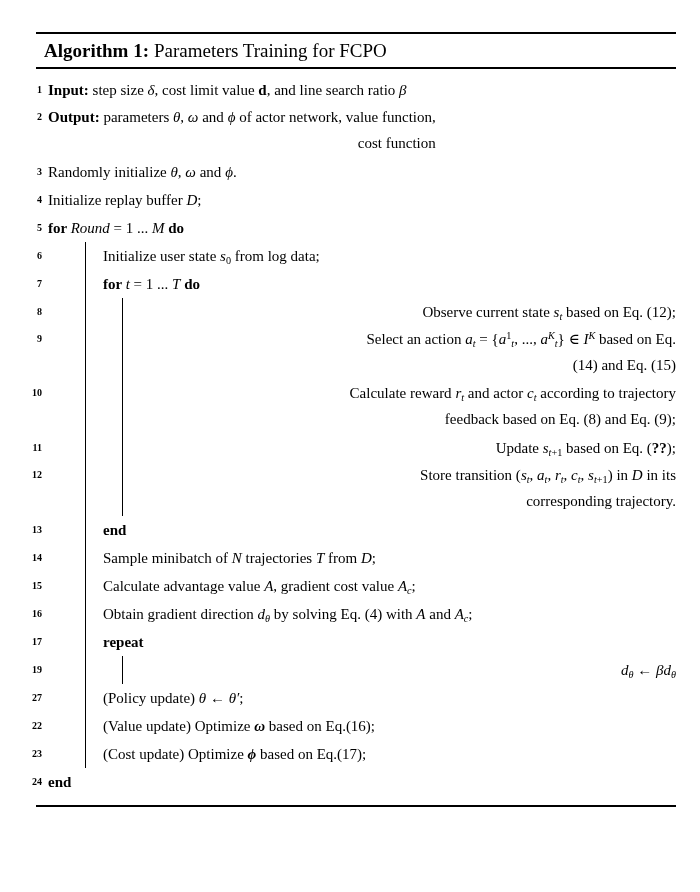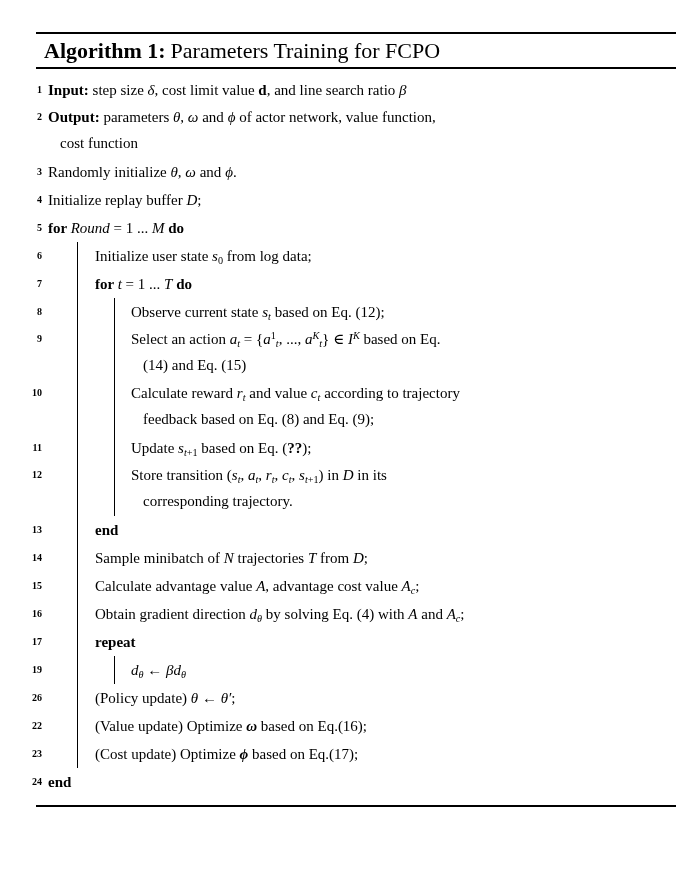--- a/index.html
+++ b/index.html
@@ -10,50 +10,50 @@
     color: #000;
     overflow: hidden;
   }
   .algo { margin: 32px 0 0 28px; width: 648px; }
   .rule { margin-left: 8px; width: 640px; background: #000; }
   .rule.thick { height: 2.4px; }
   .rule.thin  { height: 1.2px; }
   .algo-header {
     height: 33px; line-height: 33px;
     padding-left: 16px;
-    font-size: 22px;
+    font-size: 19px;
     white-space: nowrap;
   }
   .hdr-label { font-weight: 700; }
   .hdr-title { margin-left: 5px; }
   .algo-body { padding: 7px 0 9px 0; font-size: 15px; }
   .row { display: flex; overflow: hidden; }
   .row.r1 { height: 28px; line-height: 28px; }
   .row.r2 { height: 54px; line-height: 26px; }
   .ln {
     flex: 0 0 20px;
     padding-right: 6px;
     text-align: right;
     font-size: 10px;
     font-weight: 600;
   }
   .content { flex: 1 1 auto; display: flex; min-width: 0; }
   .wrap1 {
-    margin-left: 29px;
+    margin-left: 37px;
     border-left: 1.3px solid #000;
     padding-left: 17px;
     display: flex; flex: 1 1 auto; min-width: 0;
   }
   .wrap2 {
     margin-left: 19px;
     border-left: 1.3px solid #000;
     padding-left: 16px;
     flex: 1 1 auto; min-width: 0;
   }
-  .txt { padding-left: 12px; text-indent: -12px; white-space: normal; }
+  .txt { padding-left: 12px; text-indent: -12px; white-space: normal; text-align: right; }
   .seg-b  { font-weight: 700; }
   .seg-i  { font-style: italic; }
   .seg-bi { font-weight: 700; font-style: italic; }
   .seg-cal { font-style: italic; }
   .seg-sub { font-size: 68%; vertical-align: -0.25em; line-height: 0; }
   .seg-sup { font-size: 68%; vertical-align: 0.5em; line-height: 0; }
   .seg-it2 { font-style: italic; }
 </style>
 </head>
 <body>
@@ -129,21 +129,21 @@
               <div class="txt"><span>Select an action </span><span class="seg-i">a</span><span class="seg-sub seg-it2">t</span><span>  =  {</span><span class="seg-i">a</span><span class="seg-sup">1</span><span class="seg-sub seg-it2">t</span><span>,  ...,  </span><span class="seg-i">a</span><span class="seg-sup seg-it2">K</span><span class="seg-sub seg-it2">t</span><span>} ∈ </span><span class="seg-i">I</span><span class="seg-sup seg-it2">K</span><span> based on Eq.</span><br><span>(14) and Eq. (15)</span></div>
             </div>
           </div>
         </div>
       </div>
       <div class="row r2">
         <div class="ln">10</div>
         <div class="content">
           <div class="wrap1">
             <div class="wrap2">
-              <div class="txt"><span>Calculate reward </span><span class="seg-i">r</span><span class="seg-sub seg-it2">t</span><span> and value </span><span class="seg-i">c</span><span class="seg-sub seg-it2">t</span><span> according to trajectory</span><br><span>feedback based on Eq. (8) and Eq. (9);</span></div>
+              <div class="txt"><span>Calculate reward </span><span class="seg-i">r</span><span class="seg-sub seg-it2">t</span><span> and actor </span><span class="seg-i">c</span><span class="seg-sub seg-it2">t</span><span> according to trajectory</span><br><span>feedback based on Eq. (8) and Eq. (9);</span></div>
             </div>
           </div>
         </div>
       </div>
       <div class="row r1">
         <div class="ln">11</div>
         <div class="content">
           <div class="wrap1">
             <div class="wrap2">
               <div class="txt"><span>Update </span><span class="seg-i">s</span><span class="seg-sub seg-it2">t</span><span class="seg-sub">+1</span><span> based on Eq. (</span><span class="seg-b">??</span><span>);</span></div>
@@ -174,21 +174,21 @@
         <div class="content">
           <div class="wrap1">
             <div class="txt"><span>Sample minibatch of </span><span class="seg-cal">N</span><span> trajectories </span><span class="seg-cal">T</span><span> from </span><span class="seg-i">D</span><span>;</span></div>
           </div>
         </div>
       </div>
       <div class="row r1">
         <div class="ln">15</div>
         <div class="content">
           <div class="wrap1">
-            <div class="txt"><span>Calculate advantage value </span><span class="seg-i">A</span><span>, advantage cost value </span><span class="seg-i">A</span><span class="seg-sub seg-it2">c</span><span>;</span></div>
+            <div class="txt"><span>Calculate advantage value </span><span class="seg-i">A</span><span>, gradient cost value </span><span class="seg-i">A</span><span class="seg-sub seg-it2">c</span><span>;</span></div>
           </div>
         </div>
       </div>
       <div class="row r1">
         <div class="ln">16</div>
         <div class="content">
           <div class="wrap1">
             <div class="txt"><span>Obtain gradient direction </span><span class="seg-i">d</span><span class="seg-sub seg-it2">θ</span><span> by solving Eq. (4) with </span><span class="seg-i">A</span><span> and </span><span class="seg-i">A</span><span class="seg-sub seg-it2">c</span><span>;</span></div>
           </div>
         </div>
@@ -205,21 +205,21 @@
         <div class="ln">19</div>
         <div class="content">
           <div class="wrap1">
             <div class="wrap2">
               <div class="txt"><span class="seg-i">d</span><span class="seg-sub seg-it2">θ</span><span> ← </span><span class="seg-i">βd</span><span class="seg-sub seg-it2">θ</span></div>
             </div>
           </div>
         </div>
       </div>
       <div class="row r1">
-        <div class="ln">26</div>
+        <div class="ln">27</div>
         <div class="content">
           <div class="wrap1">
             <div class="txt"><span>(Policy update) </span><span class="seg-i">θ</span><span> ← </span><span class="seg-i">θ′</span><span>;</span></div>
           </div>
         </div>
       </div>
       <div class="row r1">
         <div class="ln">22</div>
         <div class="content">
           <div class="wrap1">

